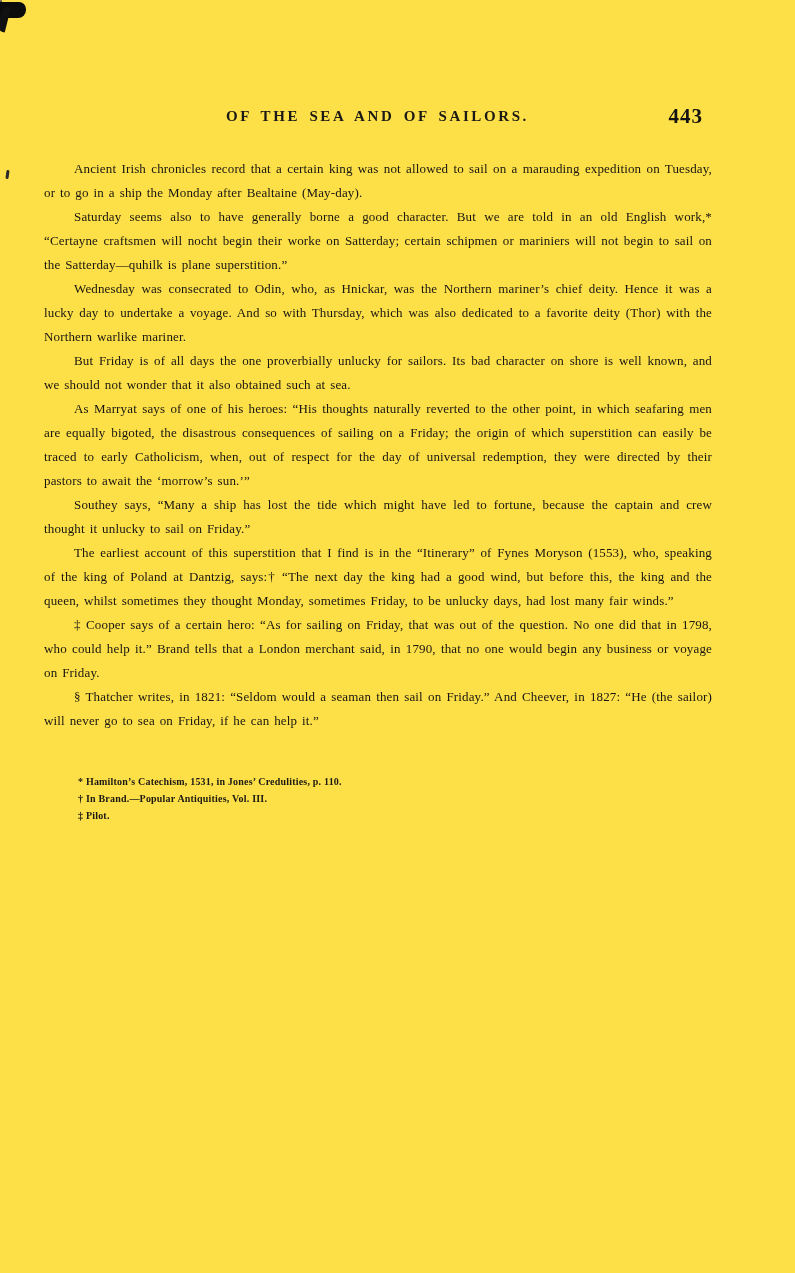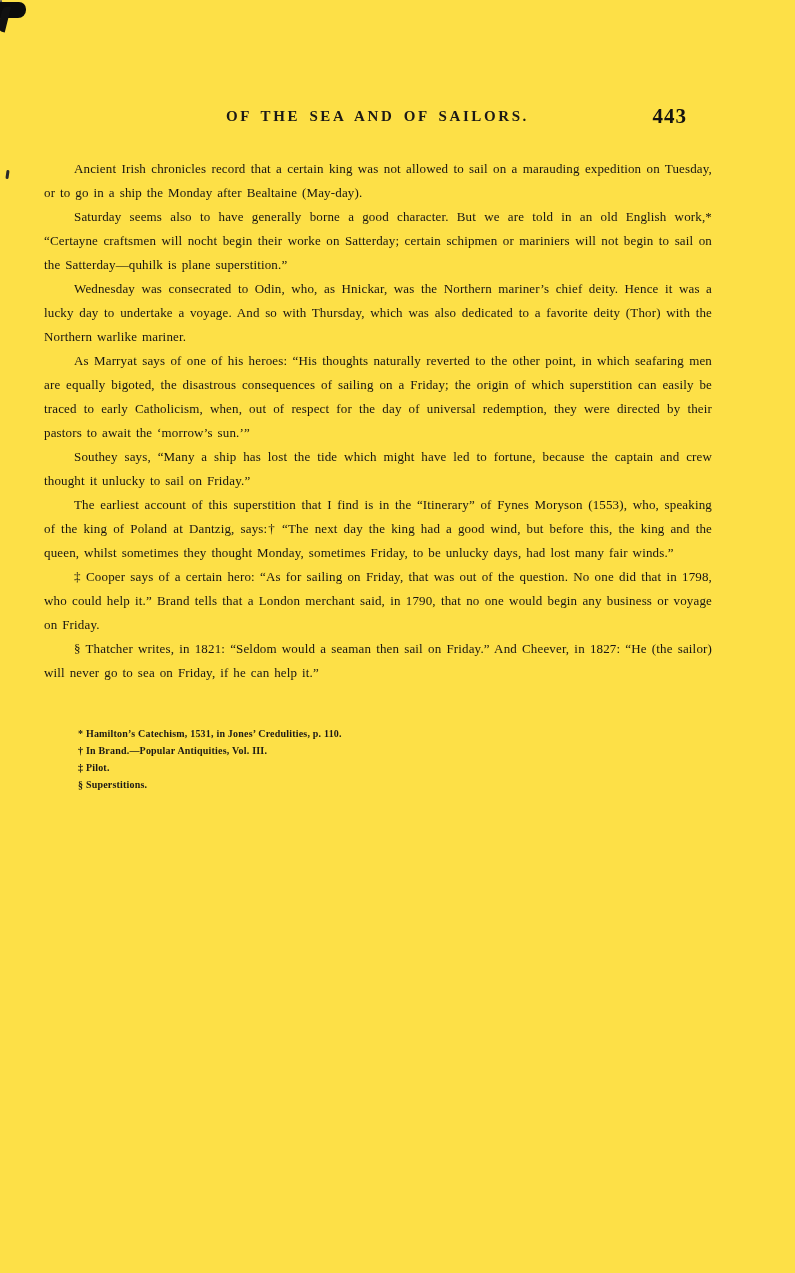--- a/index.html
+++ b/index.html
@@ -59,21 +59,21 @@
     display: block;
     text-align: center;
     font-size: 15px;
     font-weight: bold;
     letter-spacing: 2.6px;
     word-spacing: 3px;
     color: #1b1916;
   }
   .page-number {
     position: absolute;
-    right: 24px;
+    right: 8px;
     top: -4px;
     font-size: 21px;
     font-weight: bold;
     letter-spacing: 1px;
     color: #141210;
   }
 
   
   .text-block {
     margin: 27px 83px 0 44px;
@@ -114,27 +114,27 @@
 
   <header class="running-head">
     <span class="head-title">OF THE SEA AND OF SAILORS.</span>
     <span class="page-number">443</span>
   </header>
 
   <main class="text-block">
     <p class="body-para">Ancient Irish chronicles record that a certain king was not allowed to sail on a marauding expedition on Tuesday, or to go in a ship the Monday after Bealtaine (May-day).</p>
     <p class="body-para">Saturday seems also to have generally borne a good character.  But we are told in an old English work,* “Certayne craftsmen will nocht begin their worke on Satterday; certain schipmen or mariniers will not begin to sail on the Satterday—quhilk is plane superstition.”</p>
     <p class="body-para">Wednesday was consecrated to Odin, who, as Hnickar, was the Northern mariner’s chief deity.  Hence it was a lucky day to undertake a voyage.  And so with Thursday, which was also dedicated to a favorite deity (Thor) with the Northern warlike mariner.</p>
+    <p class="body-para">But Friday is of all days the one proverbially unlucky for sailors.  Its bad character on shore is well known, and we should not wonder that it also obtained such at sea.</p>
     <p class="body-para">As Marryat says of one of his heroes: “His thoughts naturally reverted to the other point, in which seafaring men are equally bigoted, the disastrous consequences of sailing on a Friday; the origin of which superstition can easily be traced to early Catholicism, when, out of respect for the day of universal redemption, they were directed by their pastors to await the ‘morrow’s sun.’”</p>
     <p class="body-para">Southey says, “Many a ship has lost the tide which might have led to fortune, because the captain and crew thought it unlucky to sail on Friday.”</p>
     <p class="body-para">The earliest account of this superstition that I find is in the “Itinerary” of Fynes Moryson (1553), who, speaking of the king of Poland at Dantzig, says:† “The next day the king had a good wind, but before this, the king and the queen, whilst sometimes they thought Monday, sometimes Friday, to be unlucky days, had lost many fair winds.”</p>
     <p class="body-para">‡ Cooper says of a certain hero: “As for sailing on Friday, that was out of the question.  No one did that in 1798, who could help it.”  Brand tells that a London merchant said, in 1790, that no one would begin any business or voyage on Friday.</p>
     <p class="body-para">§ Thatcher writes, in 1821: “Seldom would a seaman then sail on Friday.”  And Cheever, in 1827: “He (the sailor) will never go to sea on Friday, if he can help it.”</p>
   </main>
 
   <footer class="footnotes">
     <p class="footnote">* Hamilton’s Catechism, 1531, in Jones’ Credulities, p. 110.</p>
     <p class="footnote">† In Brand.—Popular Antiquities, Vol. III.</p>
     <p class="footnote">‡ Pilot.</p>
-    <p class="footnote">§ Superstitions.</p>
   </footer>
 
 </div>
 
 </body></html>

